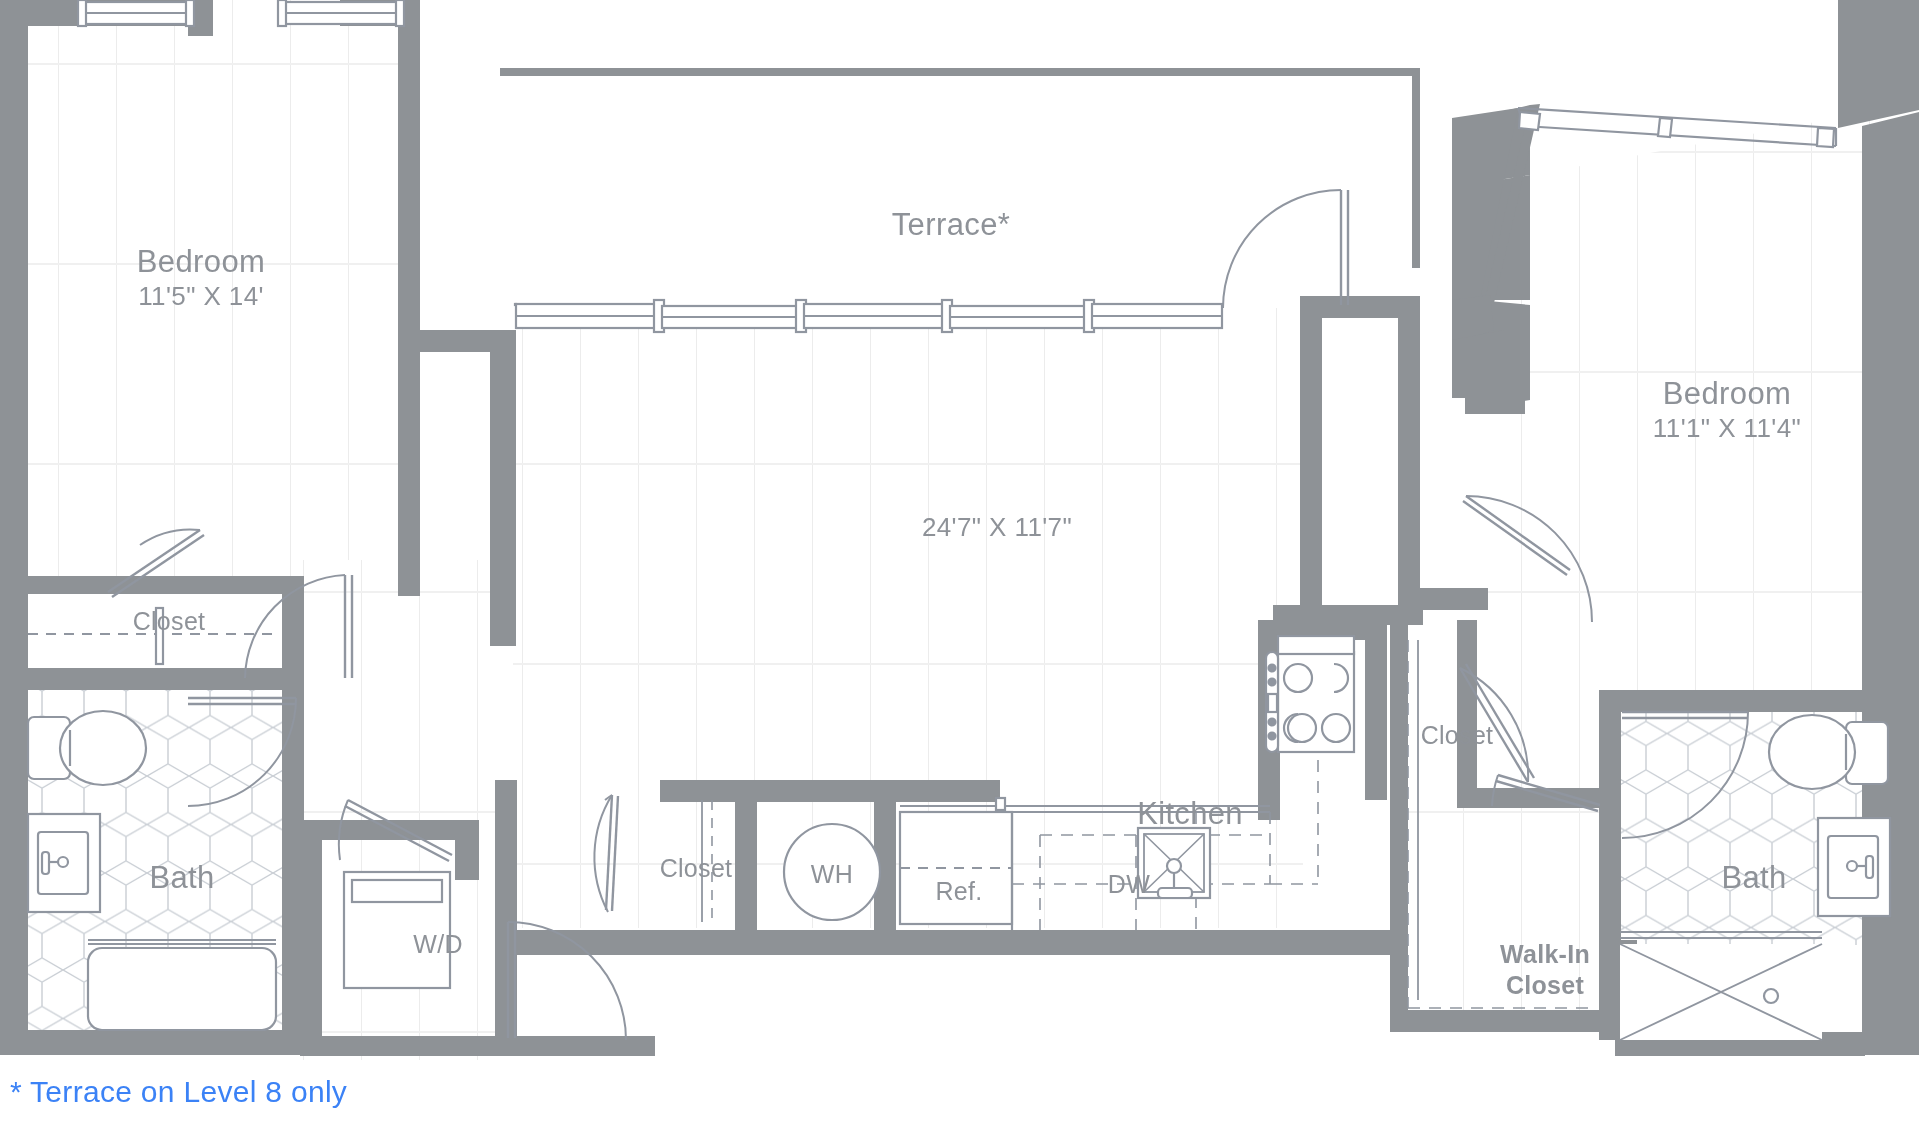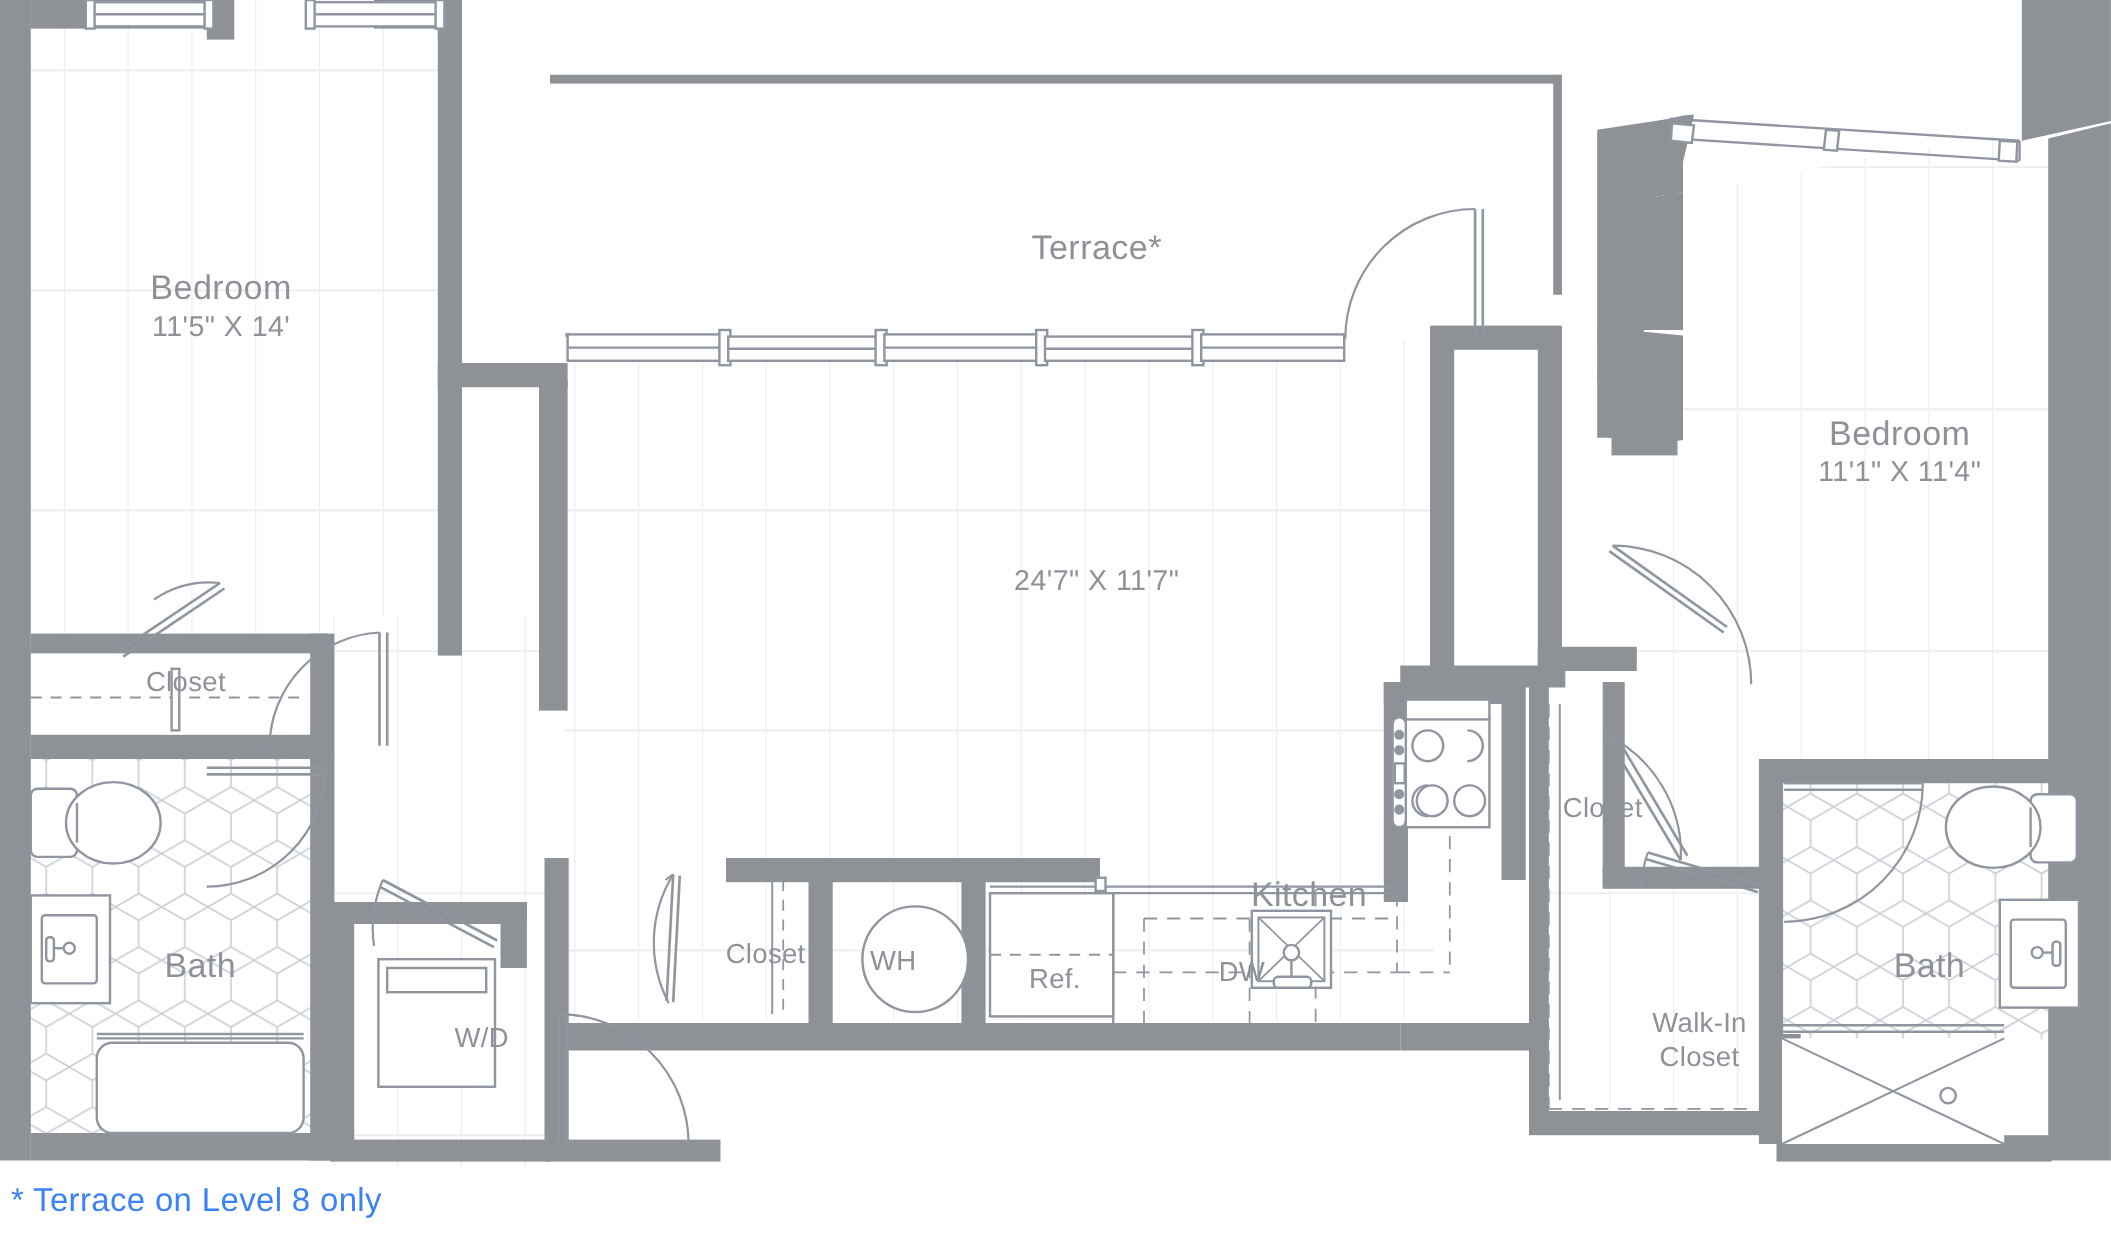--- a/index.html
+++ b/index.html
@@ -421,42 +421,42 @@
     <g fill="none" stroke="#b6bbc1" stroke-width="1.6">
       <rect x="516" y="76" width="896" height="0"></rect>
     </g>
   </svg>
 
   <div class="room-label" style="left:201px; top:278px;">
     <span class="nm">Bedroom</span>
     <span class="dim">11'5" X 14'</span>
   </div>
 
-  <div class="room-label" style="left:997px; top:225px;">
+  <div class="room-label" style="left:951px; top:225px;">
     <span class="nm">Terrace*</span>
   </div>
 
   <div class="room-label" style="left:997px; top:528px;">
     <span class="dim">24'7" X 11'7"</span>
   </div>
 
   <div class="room-label" style="left:1727px; top:410px;">
     <span class="nm">Bedroom</span>
     <span class="dim">11'1" X 11'4"</span>
   </div>
 
   <div class="small-label" style="left:169px; top:621px;">Closet</div>
   <div class="small-label" style="left:182px; top:878px; font-size:31px;">Bath</div>
   <div class="small-label" style="left:394px; top:944px;margin-left:44px;">W/D</div>
   <div class="small-label" style="left:696px; top:868px;">Closet</div>
-  <div class="small-label" style="left:812px; top:874px;text-align:center;">WH</div>
+  <div class="small-label" style="left:832px; top:874px;text-align:center;">WH</div>
   <div class="small-label" style="left:959px; top:860px;margin-top:31px;">Ref.</div>
   <div class="small-label" style="left:1129px; top:884px;">DW</div>
   <div class="small-label" style="left:1190px; top:814px; font-size:31px;text-align:right;">Kitchen</div>
   <div class="small-label" style="left:1457px; top:735px;">Closet</div>
-  <div class="small-label two" style="left:1545px; top:946px;">
+  <div class="small-label two" style="left:1545px; top:970px;font-weight:bold;">
     <span style="display:block;">Walk-In</span>
     <span style="display:block;">Closet</span>
   </div>
   <div class="small-label" style="left:1754px; top:878px; font-size:31px;">Bath</div>
 
   <div class="footnote">* Terrace on Level 8 only</div>
 </div>
 
 </body></html>

